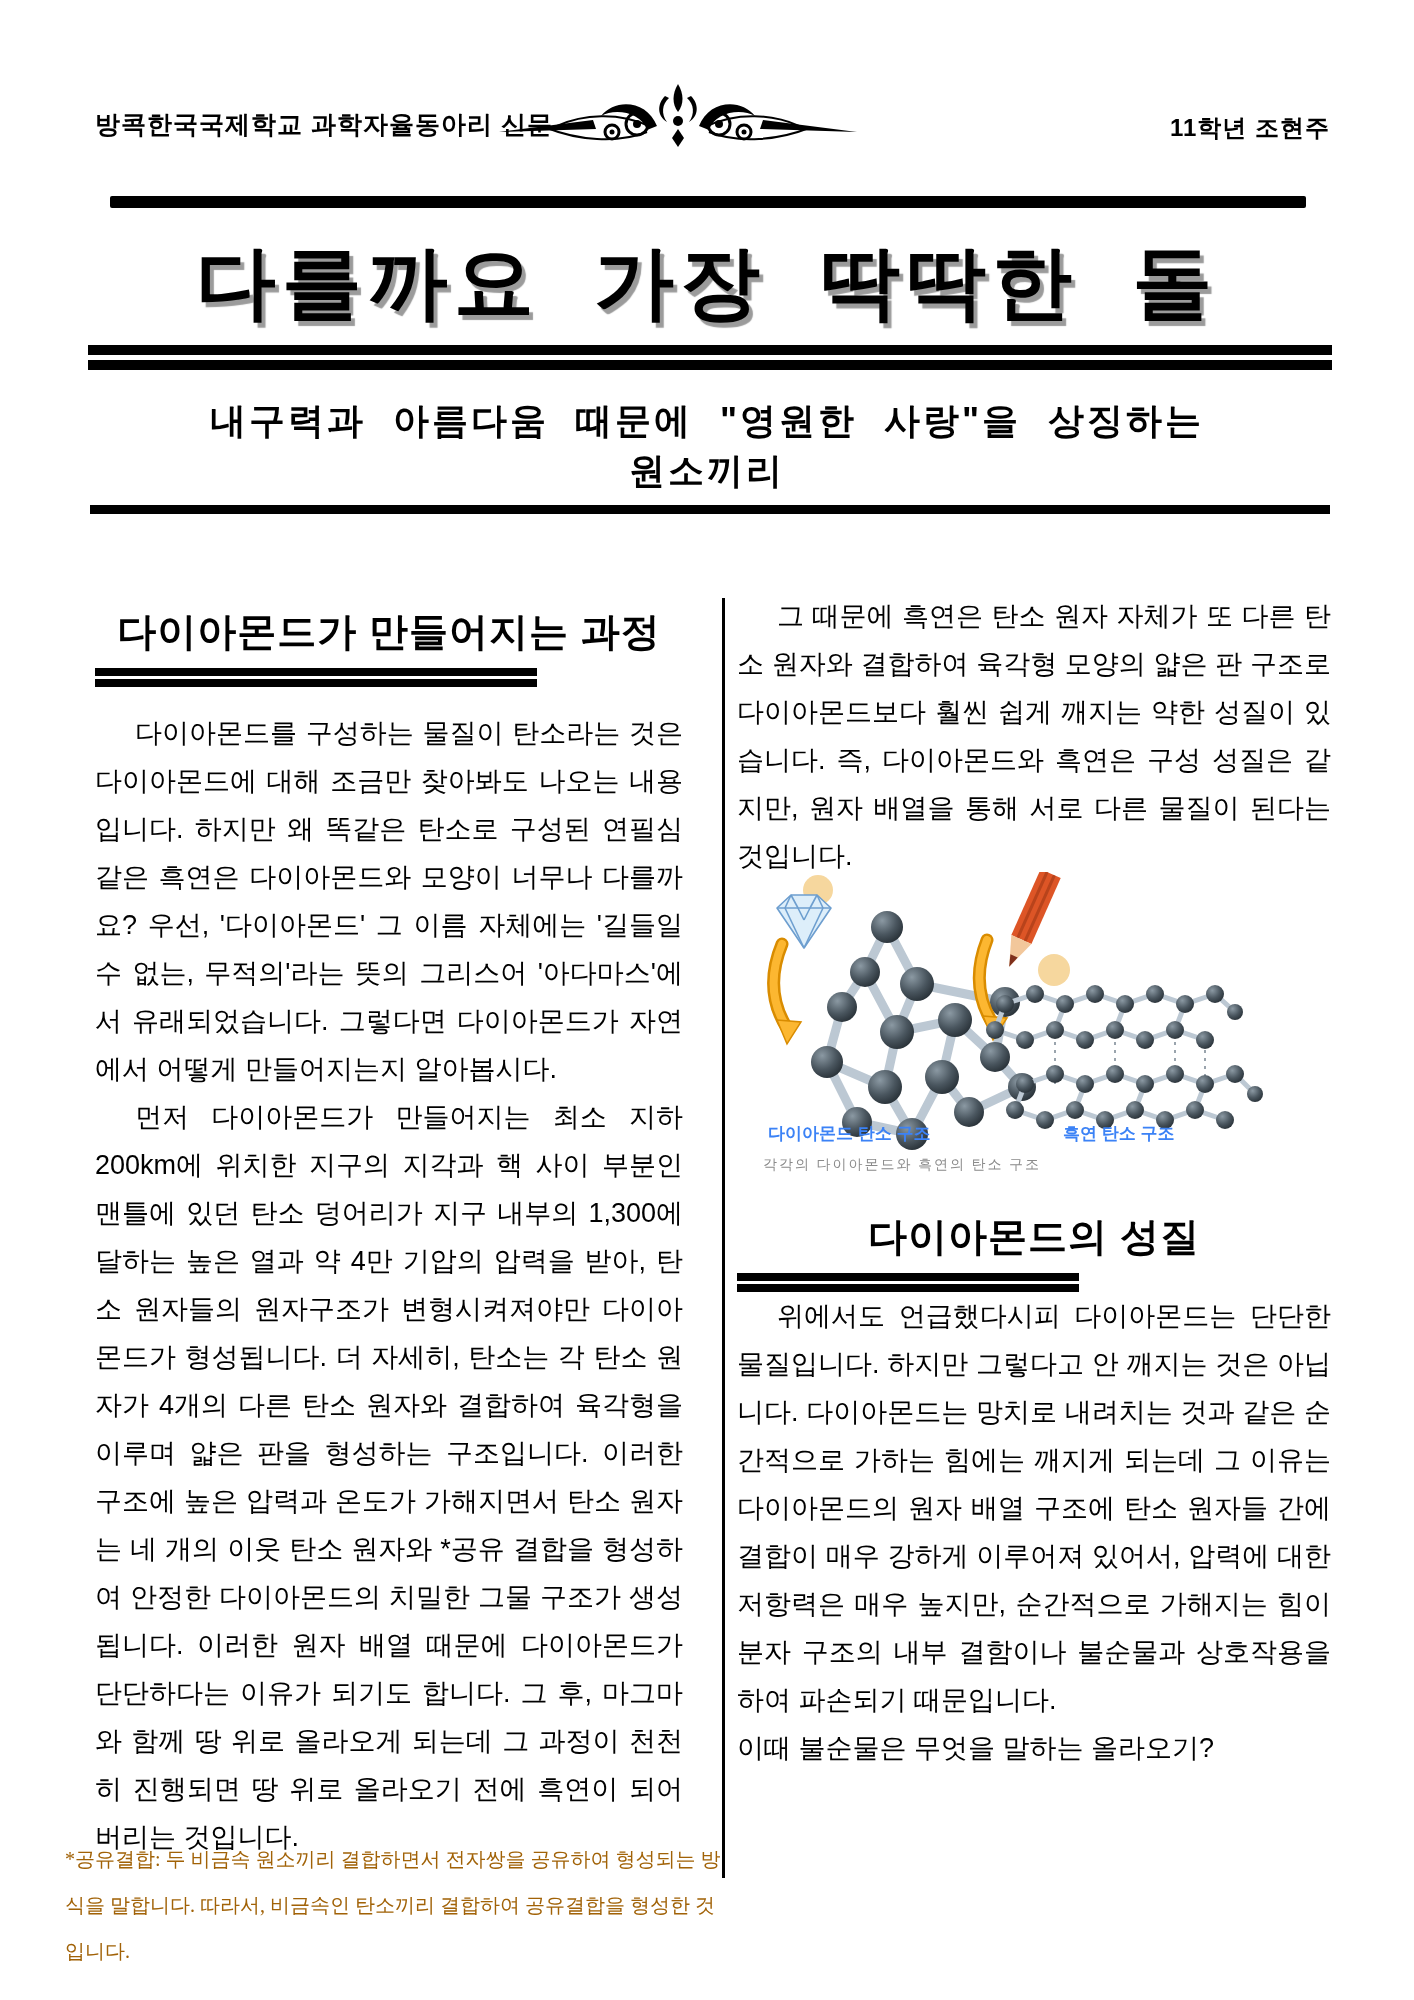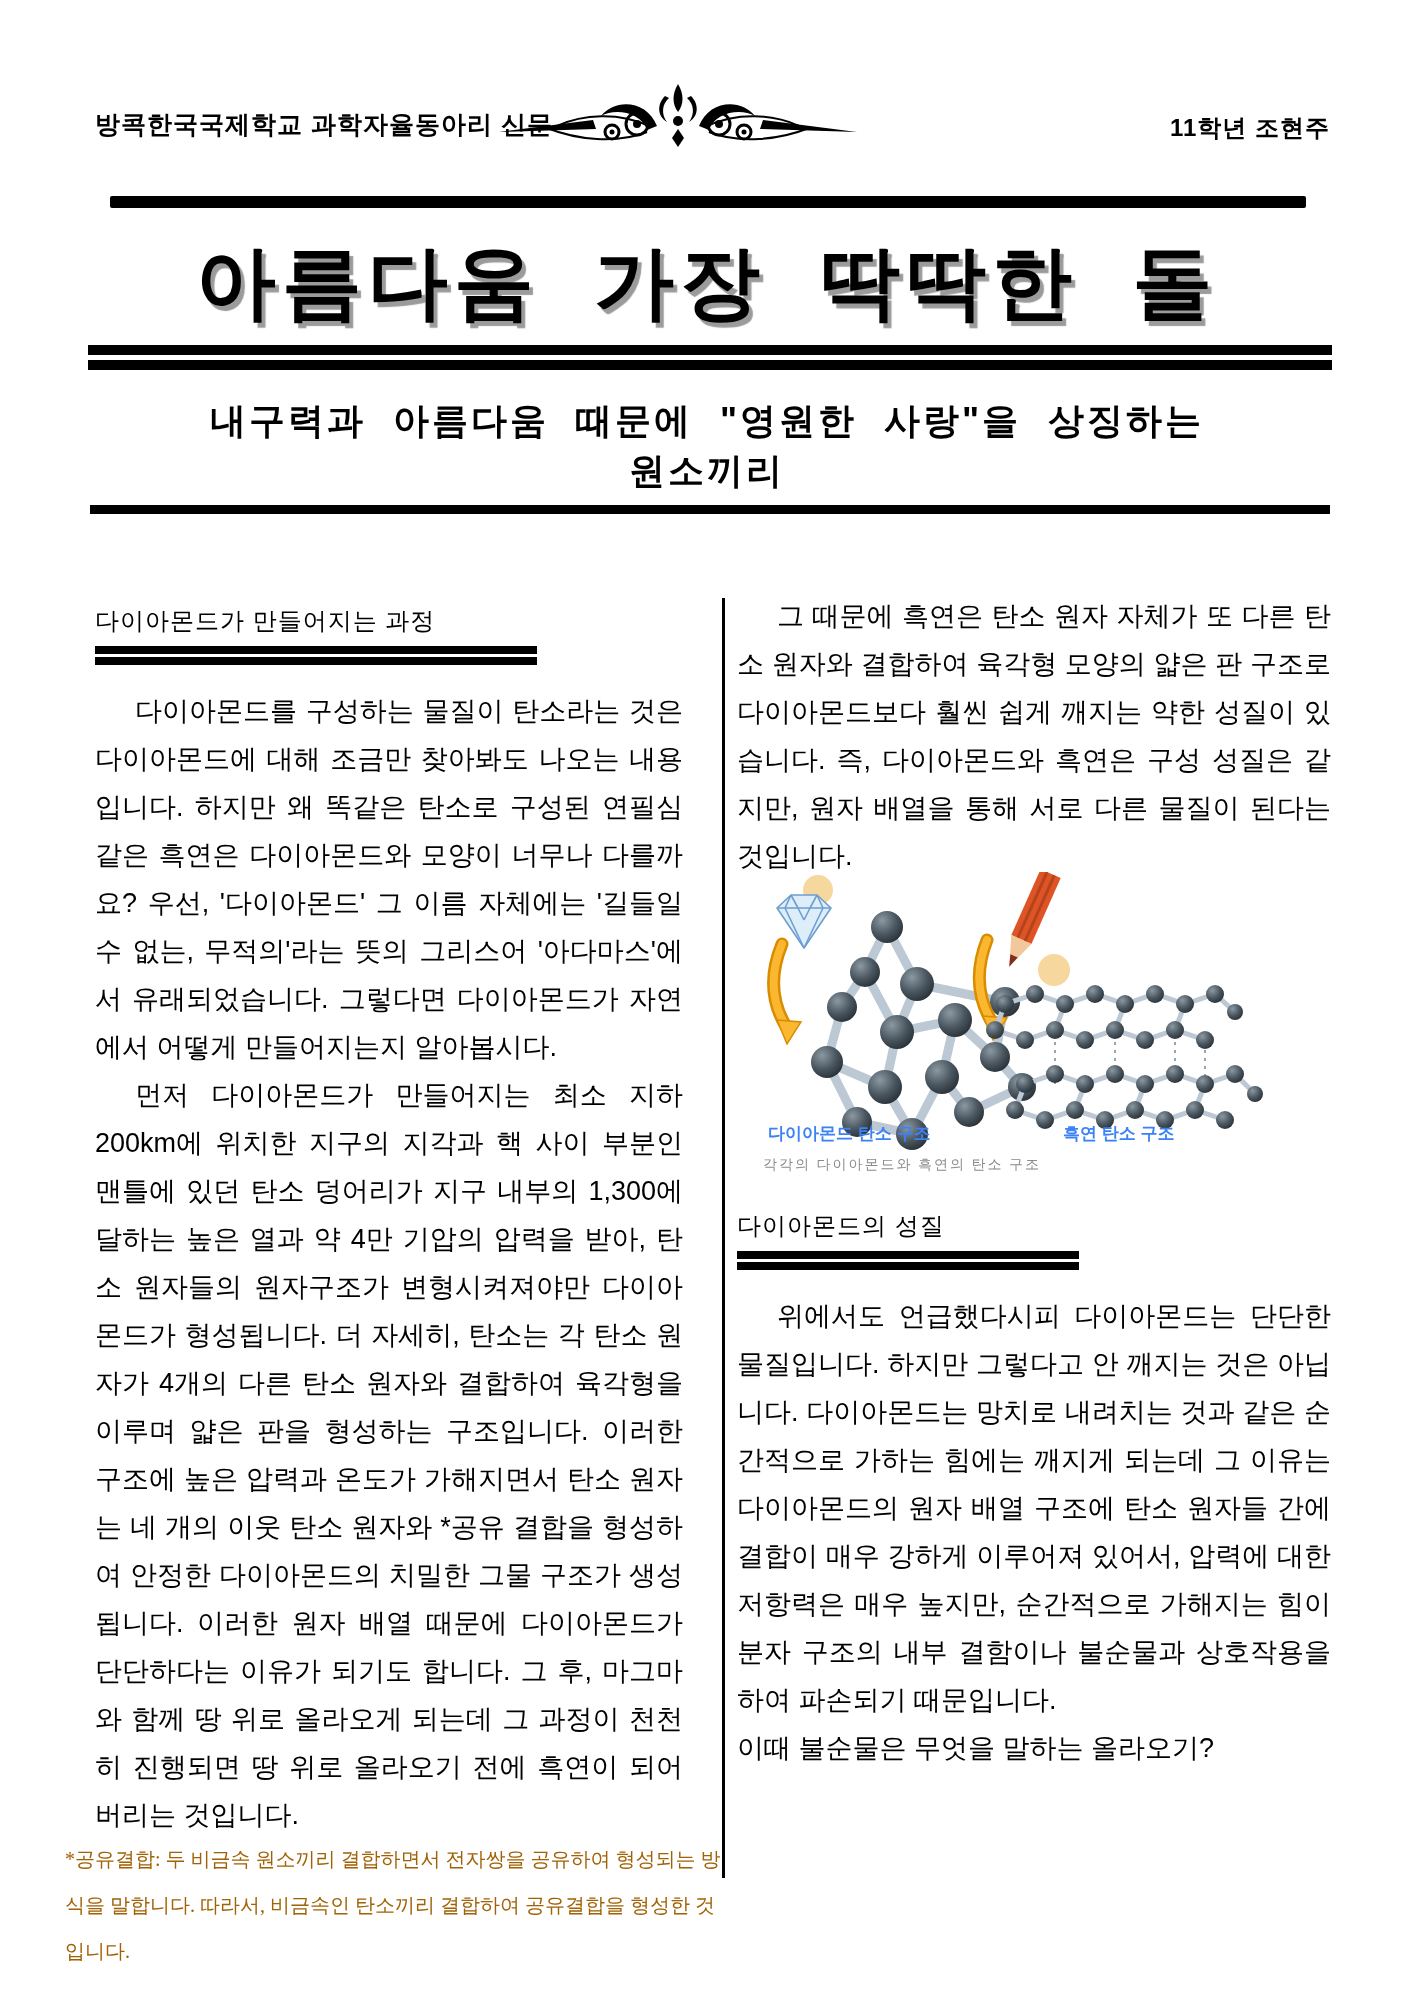--- a/index.html
+++ b/index.html
@@ -18,21 +18,21 @@
 
   .rule-wrap{position:absolute;left:88px;right:82px;top:345px;}
   .rule-a{height:10px;background:#000;}
   .rule-b{height:10px;background:#000;margin-top:5px;}
   .subtitle{position:absolute;left:0;right:0;top:396px;text-align:center;
       font-size:36px;font-weight:700;letter-spacing:3px;word-spacing:14px;line-height:50px;}
   .single-rule{position:absolute;left:90px;right:84px;top:505px;height:9px;background:#000;}
 
   .col-divider{position:absolute;left:722px;top:598px;width:3px;height:1280px;background:#000;}
 
-  .col-heading{font-size:24px;font-weight:400;letter-spacing:1px;white-space:nowrap;}
+  .col-heading{font-size:39px;font-weight:700;letter-spacing:1px;white-space:nowrap;text-align:center;}
   .h-underline{margin-top:9px;}
   .h-underline .u1{height:8px;background:#000;}
   .h-underline .u2{height:8px;background:#000;margin-top:3px;}
 
   .body-text{font-size:27px;line-height:48px;text-align:justify;letter-spacing:0px;}
   .body-text p{margin:0;text-indent:40px;}
   .body-text p.no-indent{text-indent:0;}
 
   .left-col{position:absolute;left:95px;top:605px;width:588px;}
   .left-col .h-underline{width:442px;}
@@ -86,21 +86,21 @@
     <g fill="#000">
       <circle cx="140" cy="42" r="4"></circle>
       <circle cx="222" cy="42" r="4"></circle>
       <circle cx="115" cy="50" r="2.5"></circle>
       <circle cx="247" cy="50" r="2.5"></circle>
     </g>
   </svg>
 
   <div class="top-bar"></div>
 
-  <div class="main-title">아름다움 가장 딱딱한 돌</div>
+  <div class="main-title">다를까요 가장 딱딱한 돌</div>
   <div class="rule-wrap">
     <div class="rule-a"></div>
       <div class="rule-b"></div>
   </div>
   <div class="subtitle">
     <div>내구력과 아름다움 때문에 "영원한 사랑"을 상징하는</div>
     <div>원소끼리</div>
   </div>
   <div class="single-rule"></div>
 

